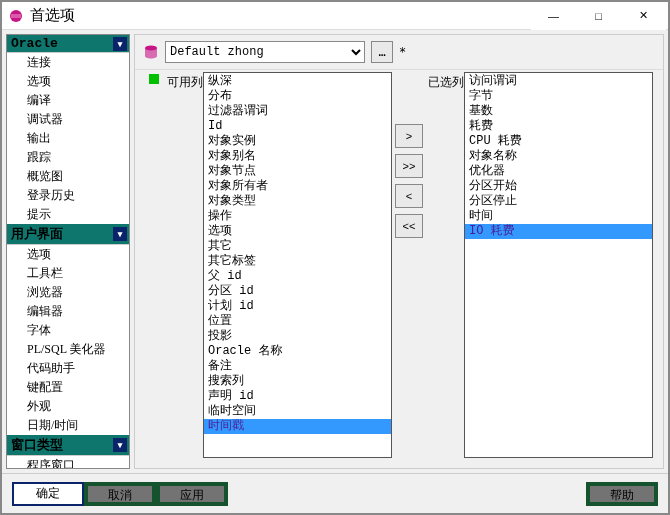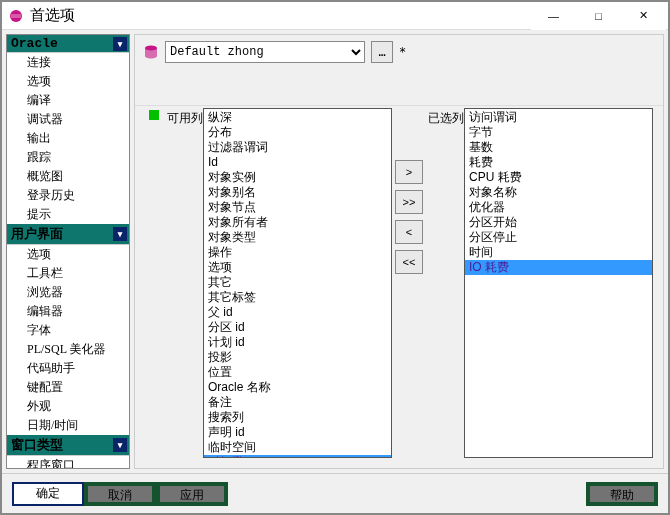--- a/index.html
+++ b/index.html
@@ -81,21 +81,20 @@
 
   
   .rightpanel {
     flex: 1;
     margin: 4px;
     background: #f0f0f0;
     border: 1px solid #ccc;
     display: flex;
     flex-direction: column;
     min-height: 0;
-    gap: 36px;
   }
   .toprow {
     display: flex;
     align-items: center;
     gap: 6px;
     padding: 6px 8px;
   }
   .toprow .dbicon {
     width: 16px; height: 16px; display:inline-block;
   }
@@ -142,21 +141,21 @@
   }
   .col-label { padding: 2px 0 2px 2px; }
   .listbox {
     flex: 1;
     border: 1px solid #555;
     background: #fff;
     overflow-y: auto;
     overflow-x: hidden;
     padding: 1px 0;
     min-height: 0;
-    font-family: Liberation Sans, sans-serif;
+    font-family: Liberation Mono, monospace;
   }
   .listbox .li {
     padding: 0 4px;
     white-space: nowrap;
     line-height: 15px;
   }
   .listbox .li.selected {
     background: #3399ff;
     color: #4c1d95;
   }
@@ -284,22 +283,22 @@
             <div class="li">对象节点</div>
             <div class="li">对象所有者</div>
             <div class="li">对象类型</div>
             <div class="li">操作</div>
             <div class="li">选项</div>
             <div class="li">其它</div>
             <div class="li">其它标签</div>
             <div class="li">父 id</div>
             <div class="li">分区 id</div>
             <div class="li">计划 id</div>
+            <div class="li">位置</div>
             <div class="li">投影</div>
-            <div class="li">位置</div>
             <div class="li">Oracle 名称</div>
             <div class="li">备注</div>
             <div class="li">搜索列</div>
             <div class="li">声明 id</div>
             <div class="li">临时空间</div>
             <div class="li selected">时间戳</div>
           </div>
       </div>
 
       <div class="movebtns">

